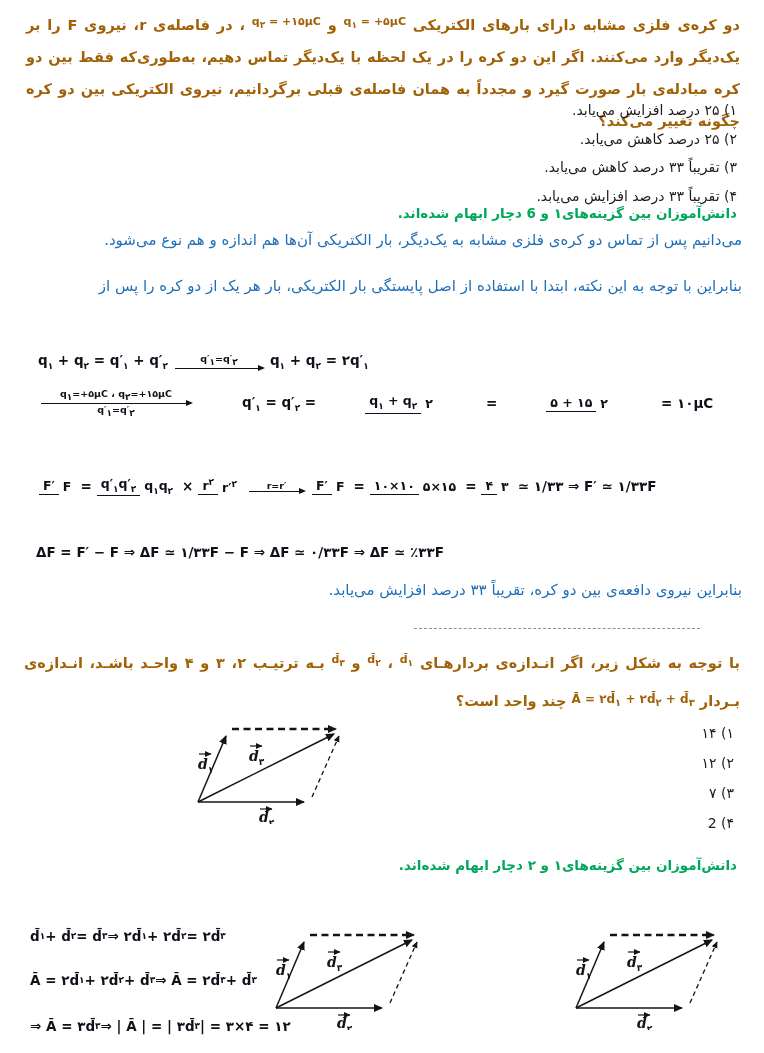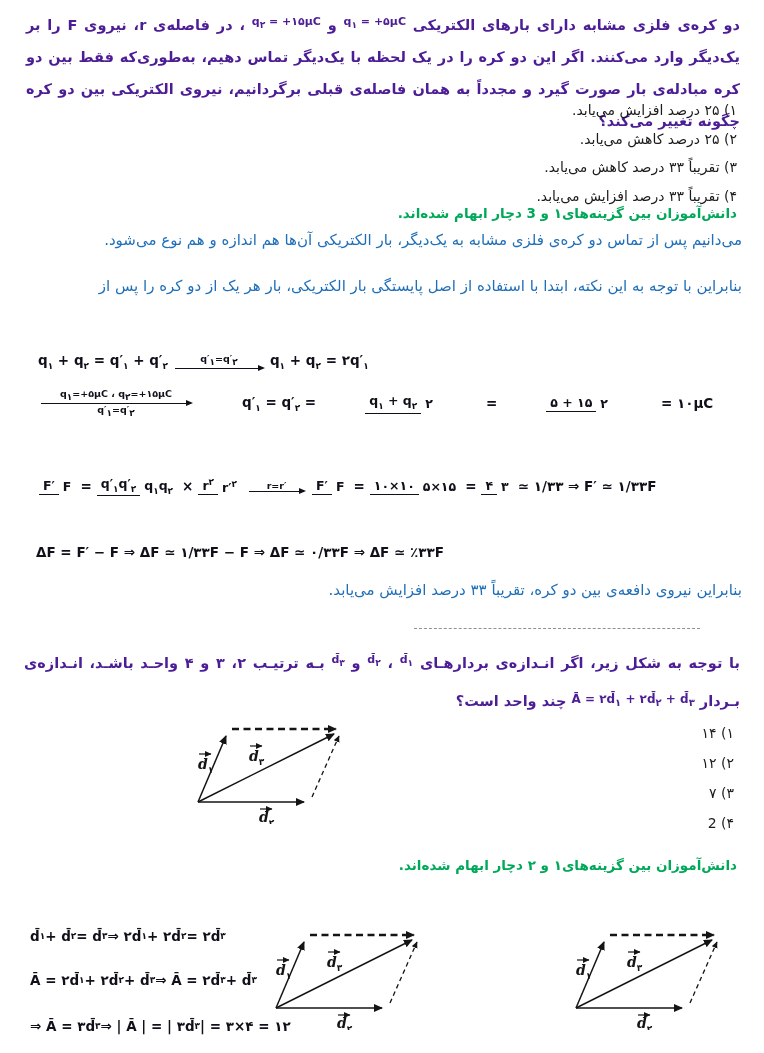--- a/index.html
+++ b/index.html
@@ -3,21 +3,21 @@
 <meta charset="utf-8">
 <style>
   * { margin:0; padding:0; box-sizing:border-box; }
   html,body { background:#fff; }
   #page {
     position:relative; width:764px; height:1053px; background:#ffffff;
     font-family:"DejaVu Sans", sans-serif; color:#161616; overflow:hidden;
   }
   .abs { position:absolute; }
   .rtl { direction:rtl; text-align:right; }
-  .qtext { font-weight:bold; font-size:14.5px; line-height:32px; text-align:justify; color:#4c1d95; }
+  .qtext { font-weight:bold; font-size:14.5px; line-height:32px; text-align:justify; color:#a16207; }
   .imath { direction:ltr; unicode-bidi:isolate; display:inline-block;
            font-size:11px; font-weight:bold; vertical-align:5px; }
   .imath2 { direction:ltr; unicode-bidi:isolate; display:inline-block;
            font-size:12px; font-weight:bold; vertical-align:3px; }
   .opt { font-size:14px; line-height:28.5px; color:#1b1b1b; }
   .green { color:#00a859; font-weight:bold; font-size:13.5px; }
   .blue { color:#1f6fb8; font-size:15px; }
   .center { text-align:center; }
   .math { direction:ltr; display:flex; align-items:center; font-weight:bold;
           font-size:13.5px; color:#10101a; white-space:nowrap; }
@@ -53,21 +53,21 @@
     <span>، در فاصله‌ی r، نیروی F را بر یک‌دیگر وارد می‌کنند. اگر این دو کره را در یک لحظه با یک‌دیگر تماس دهیم، به‌طوری‌که فقط بین دو کره مبادله‌ی بار صورت گیرد و مجدداً به همان فاصله‌ی قبلی برگردانیم، نیروی الکتریکی بین دو کره چگونه تغییر می‌کند؟</span>
   </div>
 
   <div class="abs rtl" style="top:96px; right:27px;">
     <div class="opt">۱) ۲۵ درصد افزایش می‌یابد.</div>
     <div class="opt">۲) ۲۵ درصد کاهش می‌یابد.</div>
     <div class="opt">۳) تقریباً ۳۳ درصد کاهش می‌یابد.</div>
     <div class="opt">۴) تقریباً ۳۳ درصد افزایش می‌یابد.</div>
   </div>
 
-  <div class="abs rtl green" style="top:205px; right:27px;">دانش‌آموزان بین گزینه‌های۱ و 3 دچار ابهام شده‌اند.</div>
+  <div class="abs rtl green" style="top:205px; right:27px;">دانش‌آموزان بین گزینه‌های۱ و 6 دچار ابهام شده‌اند.</div>
 
   <div class="abs rtl blue" style="top:231px; right:22px;">می‌دانیم پس از تماس دو کره‌ی فلزی مشابه به یک‌دیگر، بار الکتریکی آن‌ها هم اندازه و هم نوع می‌شود.</div>
   <div class="abs rtl blue" style="top:277px; right:22px;">بنابراین با توجه به این نکته، ابتدا با استفاده از اصل پایستگی بار الکتریکی، بار هر یک از دو کره را پس از</div>
 
   <div class="abs math" style="top:352px; left:36px;">
     <span class="tok">q<sub>۱</sub> + q<sub>۲</sub> = q′<sub>۱</sub> + q′<sub>۲</sub></span>
     <span class="harrow" style="min-width:88px;">
       <span class="alabel">q′<sub>۱</sub>=q′<sub>۲</sub></span>
       <span class="shaft"></span>
     </span>

